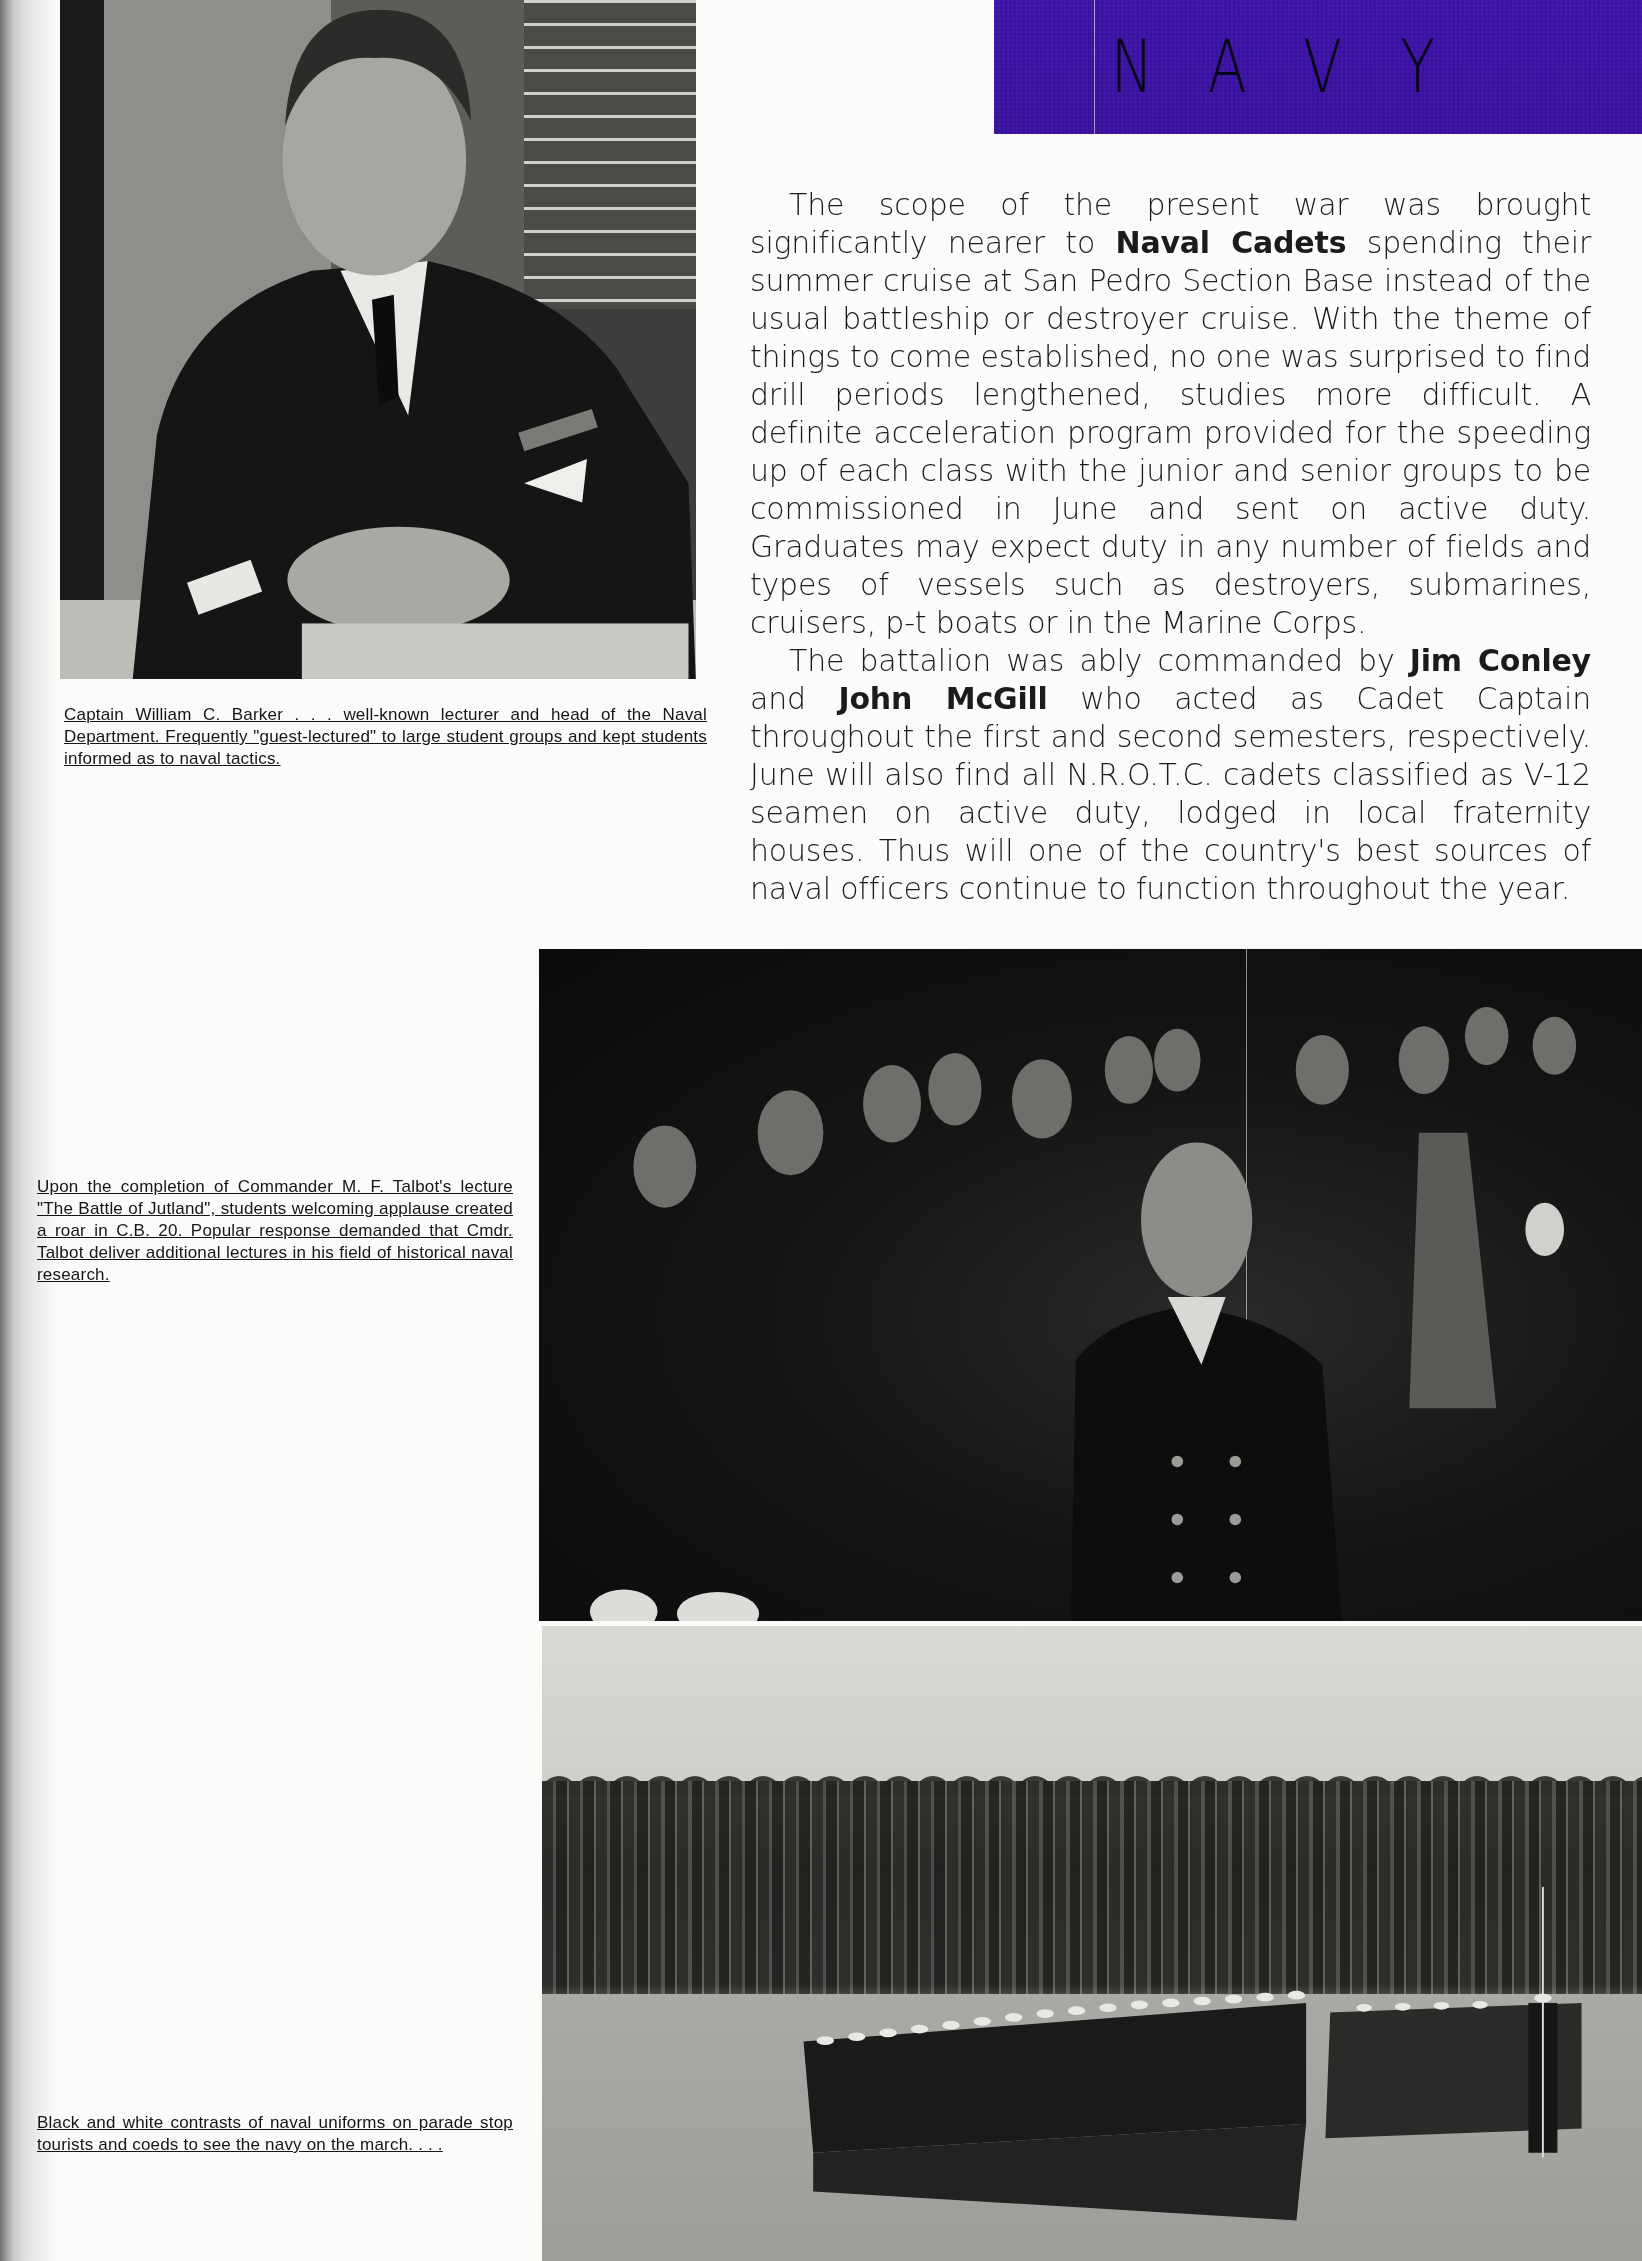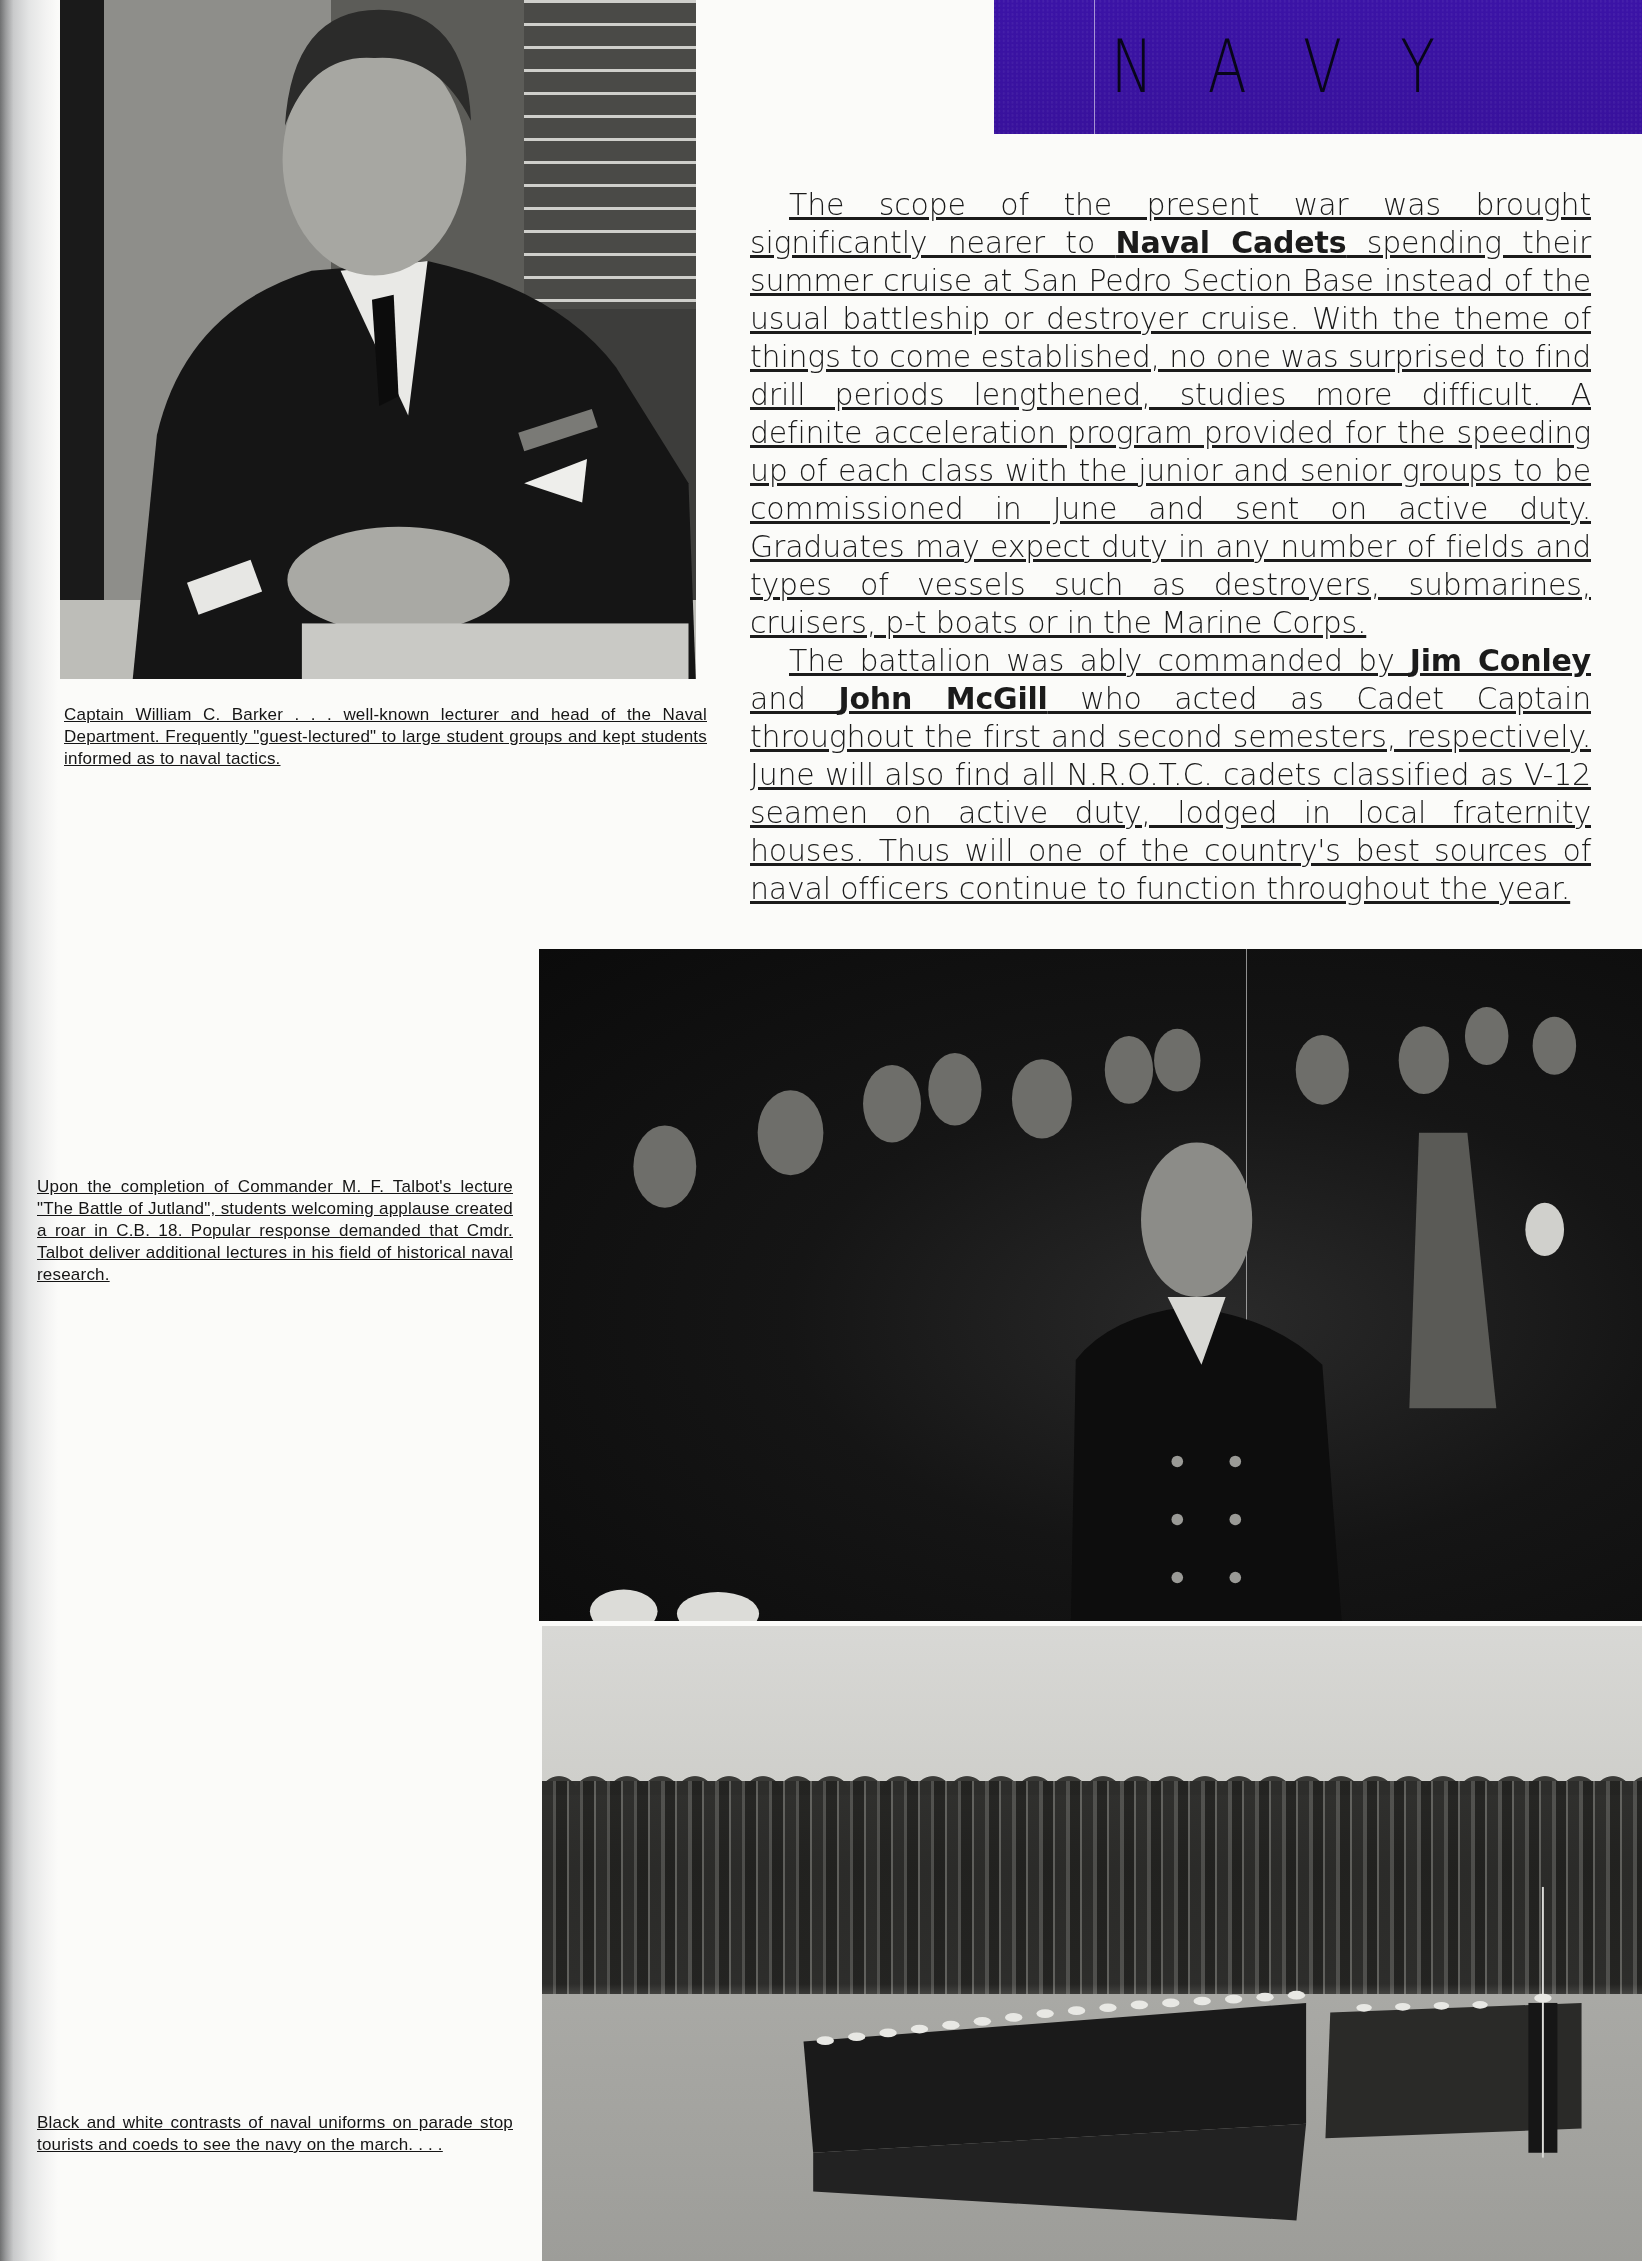--- a/index.html
+++ b/index.html
@@ -79,21 +79,21 @@
   .cap-barker { left: 64px; top: 704px; width: 643px; }
   .cap-talbot { left: 37px; top: 1176px; width: 476px; }
   .cap-parade { left: 37px; top: 2112px; width: 476px; }
   
   .body-copy {
     position: absolute; left: 750px; top: 186px; width: 841px;
     font-family: "DejaVu Sans", sans-serif; font-weight: 300;
     font-size: 30px; line-height: 38px; color: #1b1b1b;
     text-align: justify; letter-spacing: -0.2px;
   }
-  .body-copy p { margin: 0; text-indent: 39px; text-decoration: underline; }
+  .body-copy p { margin: 0; text-indent: 39px; }
   .body-copy b { font-weight: 700; }
 </style>
 </head>
 <body>
 
 <div class="gutter"></div>
 
 <div class="banner">
   <div class="crease"></div>
   <div class="title">
@@ -127,21 +127,21 @@
   </svg>
 </div>
 
 <div class="caption cap-barker">Captain William C. Barker . . . well-known lecturer and head of the Naval Department. Frequently "guest-lectured" to large student groups and kept students informed as to naval tactics.</div>
 
 <div class="body-copy">
   <p><span>The scope of the present war was brought significantly nearer to </span><b>Naval Cadets</b><span> spending their summer cruise at San Pedro Section Base instead of the usual battleship or destroyer cruise. With the theme of things to come established, no one was surprised to find drill periods lengthened, studies more difficult. A definite acceleration program provided for the speeding up of each class with the junior and senior groups to be commissioned in June and sent on active duty. Graduates may expect duty in any number of fields and types of vessels such as destroyers, submarines, cruisers, p-t boats or in the Marine Corps.</span></p>
   <p><span>The battalion was ably commanded by </span><b>Jim Conley</b><span> and </span><b>John McGill</b><span> who acted as Cadet Captain throughout the first and second semesters, respectively. June will also find all N.R.O.T.C. cadets classified as V-12 seamen on active duty, lodged in local fraternity houses. Thus will one of the country's best sources of naval officers continue to function throughout the year.</span></p>
 </div>
 
-<div class="caption cap-talbot">Upon the completion of Commander M. F. Talbot's lecture "The Battle of Jutland", students welcoming applause created a roar in C.B. 18. Popular response demanded that Cmdr. Talbot deliver additional lectures in his field of historical naval research.</div>
+<div class="caption cap-talbot">Upon the completion of Commander M. F. Talbot's lecture "The Battle of Jutland", students welcoming applause created a roar in C.B. 20. Popular response demanded that Cmdr. Talbot deliver additional lectures in his field of historical naval research.</div>
 
 <div class="photo photo-crowd" title="Commander Talbot with uniformed naval students in lecture hall">
   <div class="crowd-crease"></div>
   <svg width="1103" height="672" viewBox="0 0 2281 1390">
     <g fill="#6e6e6a">
       <ellipse cx="260" cy="450" rx="65" ry="85"></ellipse>
       <ellipse cx="520" cy="380" rx="68" ry="88"></ellipse>
       <ellipse cx="730" cy="320" rx="60" ry="80"></ellipse>
       <ellipse cx="860" cy="290" rx="55" ry="75"></ellipse>
       <ellipse cx="1040" cy="310" rx="62" ry="82"></ellipse>

